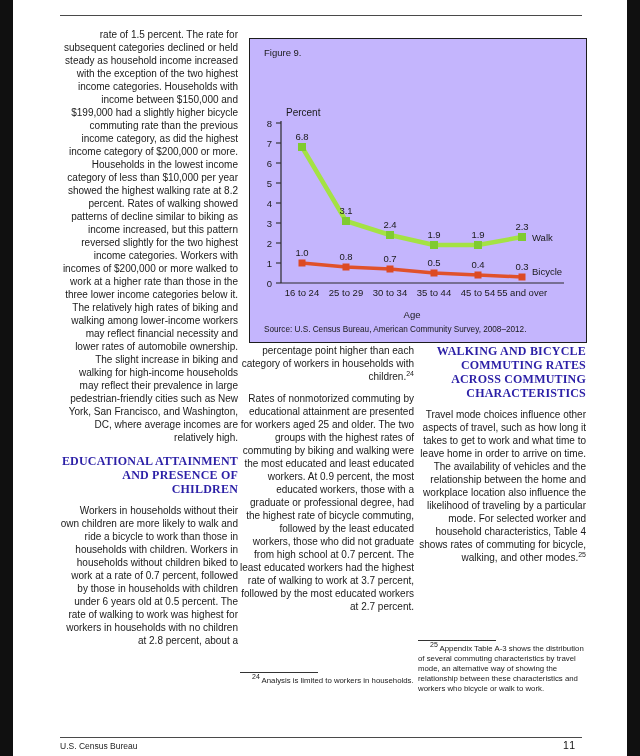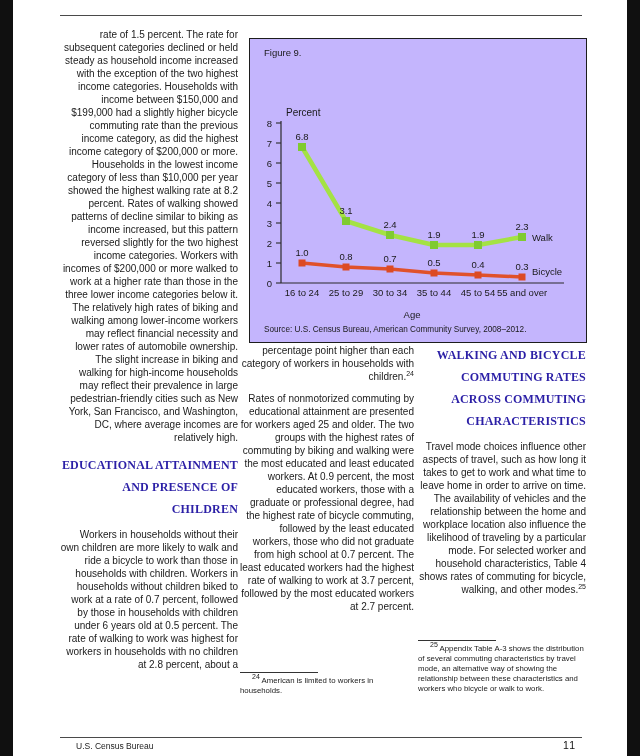--- a/index.html
+++ b/index.html
@@ -13,21 +13,21 @@
   .footer-rule{left:47px;right:45px;top:737px;}
 
   .col{position:absolute;font-size:10px;line-height:13px;text-align:right;}
   .col p{margin:0 0 9px 0;}
   .left-col{left:47px;top:28px;width:178px;}
   .mid-col{left:227px;top:344px;width:174px;}
   .right-col{left:405px;top:344px;width:168px;}
 
   .section-heading{
     font-family:"Liberation Serif", serif;font-weight:bold;
-    font-size:12px;line-height:22px;color:#2B1FA6;margin:10px 0 8px 0;
+    font-size:12px;line-height:14px;color:#2B1FA6;margin:10px 0 8px 0;
     letter-spacing:0.2px;
   }
   .right-col .section-heading{margin-top:0;}
   sup.ref{font-size:7px;vertical-align:super;line-height:0;}
 
   .footnote{position:absolute;font-size:7.8px;line-height:10px;color:#1a1a1a;}
   .footnote .fn-rule{width:78px;height:1px;background:#333;margin-bottom:3px;}
   .footnote p{margin:0;text-indent:12px;}
   .footnote p .fn-body{text-indent:0;}
   .mid-footnote{left:227px;top:672px;width:176px;}
@@ -43,21 +43,21 @@
     position:absolute;left:14px;top:19px;width:315px;
     font-family:"Liberation Serif", serif;font-weight:bold;font-size:12.5px;
     color:#2424A8;letter-spacing:0.1px;
   }
   .fig-note{position:absolute;left:14px;top:37px;width:302px;font-size:8.3px;line-height:10.5px;}
   .fig-note .url{font-style:italic;display:block;}
   .axis-title-y{position:absolute;left:36px;top:68px;font-size:10px;}
   .chart-svg{position:absolute;left:0;top:0;}
   .fig-source{position:absolute;left:14px;top:286px;font-size:8.2px;}
 
-  .footer-left{position:absolute;left:47px;top:741px;font-size:8.5px;color:#222;margin-left:16px;}
+  .footer-left{position:absolute;left:47px;top:741px;font-size:8.5px;color:#222;}
   .footer-page{position:absolute;right:51px;top:739px;font-size:10.5px;color:#111;letter-spacing:1px;}
 </style>
 </head>
 <body>
 
 <div class="page">
   <div class="rule top-rule"></div>
 
   <div class="col left-col">
     <p>rate of 1.5 percent. The rate for subsequent categories declined or held steady as household income increased with the exception of the two highest income categories. Households with income between $150,000 and $199,000 had a slightly higher bicycle commuting rate than the previous income category, as did the highest income category of $200,000 or more. Households in the lowest income category of less than $10,000 per year showed the highest walking rate at 8.2 percent. Rates of walking showed patterns of decline similar to biking as income increased, but this pattern reversed slightly for the two highest income categories. Workers with incomes of $200,000 or more walked to work at a higher rate than those in the three lower income categories below it. The relatively high rates of biking and walking among lower-income workers may reflect financial necessity and lower rates of automobile ownership. The slight increase in biking and walking for high-income households may reflect their prevalence in large pedestrian-friendly cities such as New York, San Francisco, and Washington, DC, where average incomes are relatively high.</p>
@@ -133,21 +133,21 @@
     <p>Rates of nonmotorized commuting by educational attainment are presented for workers aged 25 and older. The two groups with the highest rates of commuting by biking and walking were the most educated and least educated workers. At 0.9 percent, the most educated workers, those with a graduate or professional degree, had the highest rate of bicycle commuting, followed by the least educated workers, those who did not graduate from high school at 0.7 percent. The least educated workers had the highest rate of walking to work at 3.7 percent, followed by the most educated workers at 2.7 percent.</p>
   </div>
 
   <div class="col right-col">
     <div class="section-heading">WALKING AND BICYCLE COMMUTING RATES ACROSS COMMUTING CHARACTERISTICS</div>
     <p><span>Travel mode choices influence other aspects of travel, such as how long it takes to get to work and what time to leave home in order to arrive on time. The availability of vehicles and the relationship between the home and workplace location also influence the likelihood of traveling by a particular mode. For selected worker and household characteristics, Table 4 shows rates of commuting for bicycle, walking, and other modes.</span><sup class="ref">25</sup></p>
   </div>
 
   <div class="footnote mid-footnote">
     <div class="fn-rule"></div>
-    <p><sup class="ref">24</sup><span class="fn-body"> American is limited to workers in households.</span></p>
+    <p><sup class="ref">24</sup><span class="fn-body"> Analysis is limited to workers in households.</span></p>
   </div>
   <div class="footnote right-footnote">
     <div class="fn-rule"></div>
     <p><sup class="ref">25</sup><span class="fn-body"> Appendix Table A-3 shows the distribution of several commuting characteristics by travel mode, an alternative way of showing the relationship between these characteristics and workers who bicycle or walk to work.</span></p>
   </div>
 
   <div class="rule footer-rule"></div>
   <div class="footer-left">U.S. Census Bureau</div>
   <div class="footer-page">11</div>
 </div>

